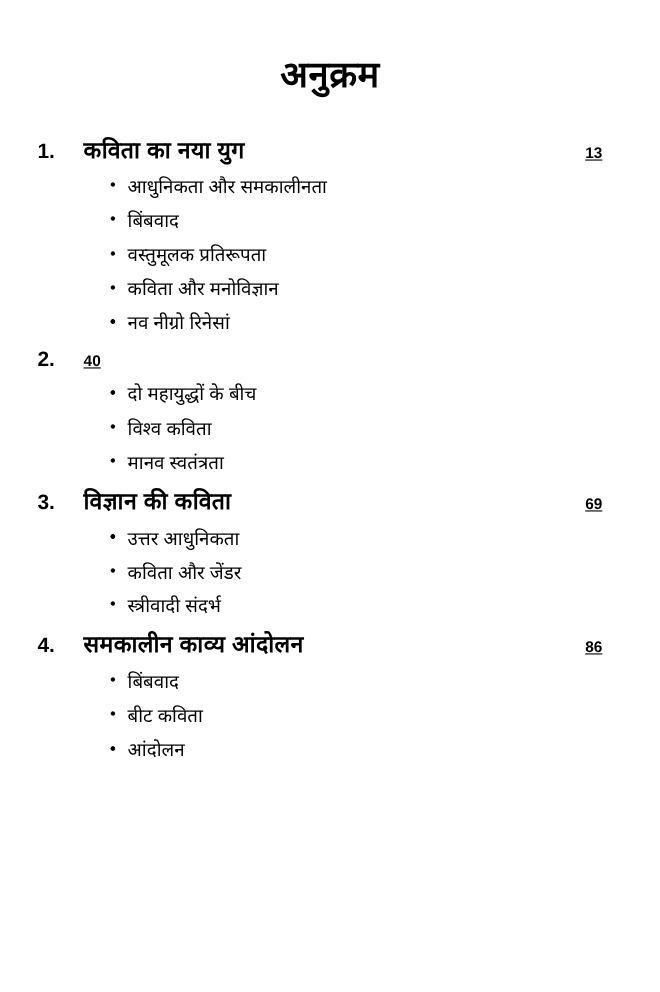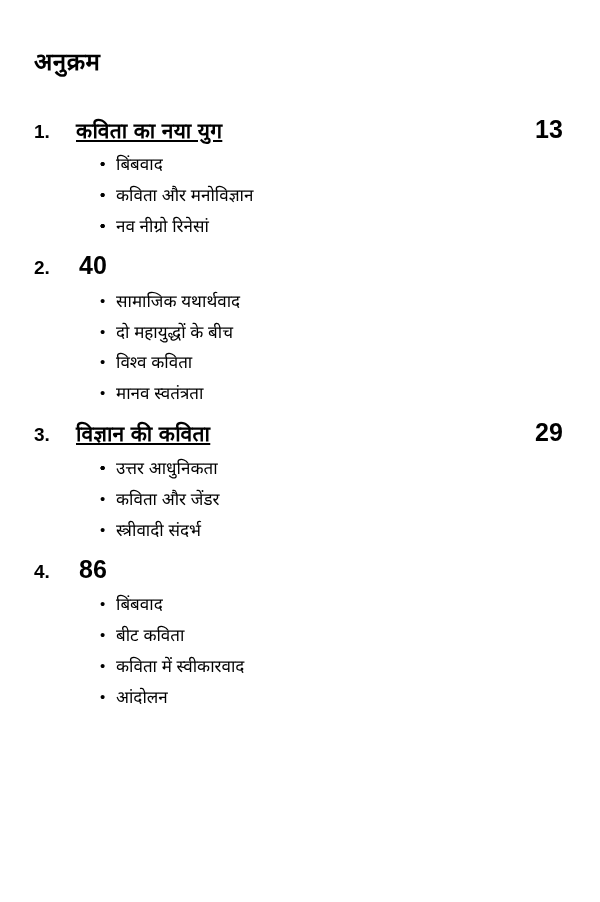--- a/index.html
+++ b/index.html
@@ -15,21 +15,22 @@
     overflow: hidden;
   }
   .page {
     position: relative;
     width: 600px;
     height: 902px;
     box-sizing: border-box;
     padding: 0 34px;
   }
   .page-title {
-    font-size: 24px;
+    text-align: center;
+    font-size: 33px;
     font-weight: bold;
     letter-spacing: 0.5px;
     margin-top: 48px;
     margin-bottom: 34px;
     line-height: 1.2;
   }
   .toc {
     margin: 0;
     padding: 0;
     list-style: none;
@@ -46,27 +47,27 @@
     margin-bottom: 2px;
   }
   .chapter-num {
     width: 42px;
     flex: 0 0 42px;
     font-size: 19px;
   }
   .chapter-title {
     flex: 1 1 auto;
     letter-spacing: 0.3px;
-    text-decoration: underline;
   }
   .chapter-page {
     flex: 0 0 auto;
-    text-align: center;
-    font-size: 25px;
+    text-align: left;
+    font-size: 14px;
     min-width: 34px;
+    text-decoration: underline;
   }
   .subitems {
     list-style: none;
     margin: 0;
     padding: 0 0 0 82px;
   }
   .subitem {
     position: relative;
     font-size: 17px;
     line-height: 1.82;
@@ -87,65 +88,66 @@
   <div class="page-title">अनुक्रम</div>
   <ul class="toc">
 
     <li class="chapter">
       <div class="chapter-head">
         <span class="chapter-num">1.</span>
         <span class="chapter-title">कविता का नया युग</span>
         <span class="chapter-page">13</span>
       </div>
       <ul class="subitems">
-        <li class="subitem"><span class="bullet">•</span></li>
+        <li class="subitem"><span class="bullet">•</span><span>आधुनिकता और समकालीनता</span></li>
         <li class="subitem"><span class="bullet">•</span><span>बिंबवाद</span></li>
-        <li class="subitem"><span class="bullet">•</span></li>
+        <li class="subitem"><span class="bullet">•</span><span>वस्तुमूलक प्रतिरूपता</span></li>
         <li class="subitem"><span class="bullet">•</span><span>कविता और मनोविज्ञान</span></li>
         <li class="subitem"><span class="bullet">•</span></li>
         <li class="subitem"><span class="bullet">•</span></li>
         <li class="subitem"><span class="bullet">•</span><span>नव नीग्रो रिनेसां</span></li>
       </ul>
     </li>
 
     <li class="chapter">
       <div class="chapter-head">
         <span class="chapter-num">2.</span>
         <span class="chapter-page">40</span>
       </div>
       <ul class="subitems">
-        <li class="subitem"><span class="bullet">•</span><span>सामाजिक यथार्थवाद</span></li>
+        <li class="subitem"><span class="bullet">•</span></li>
         <li class="subitem"><span class="bullet">•</span><span>दो महायुद्धों के बीच</span></li>
         <li class="subitem"><span class="bullet">•</span><span>विश्व कविता</span></li>
         <li class="subitem"><span class="bullet">•</span><span>मानव स्वतंत्रता</span></li>
       </ul>
     </li>
 
     <li class="chapter">
       <div class="chapter-head">
         <span class="chapter-num">3.</span>
         <span class="chapter-title">विज्ञान की कविता</span>
-        <span class="chapter-page">29</span>
+        <span class="chapter-page">69</span>
       </div>
       <ul class="subitems">
         <li class="subitem"><span class="bullet">•</span></li>
         <li class="subitem"><span class="bullet">•</span></li>
         <li class="subitem"><span class="bullet">•</span><span>उत्तर आधुनिकता</span></li>
         <li class="subitem"><span class="bullet">•</span><span>कविता और जेंडर</span></li>
         <li class="subitem"><span class="bullet">•</span><span>स्त्रीवादी संदर्भ</span></li>
       </ul>
     </li>
 
     <li class="chapter">
       <div class="chapter-head">
         <span class="chapter-num">4.</span>
+        <span class="chapter-title">समकालीन काव्य आंदोलन</span>
         <span class="chapter-page">86</span>
       </div>
       <ul class="subitems">
         <li class="subitem"><span class="bullet">•</span><span>बिंबवाद</span></li>
         <li class="subitem"><span class="bullet">•</span><span>बीट कविता</span></li>
-        <li class="subitem"><span class="bullet">•</span><span>कविता में स्वीकारवाद</span></li>
+        <li class="subitem"><span class="bullet">•</span></li>
         <li class="subitem"><span class="bullet">•</span><span>आंदोलन</span></li>
       </ul>
     </li>
 
   </ul>
 </div>
 
 </body></html>

